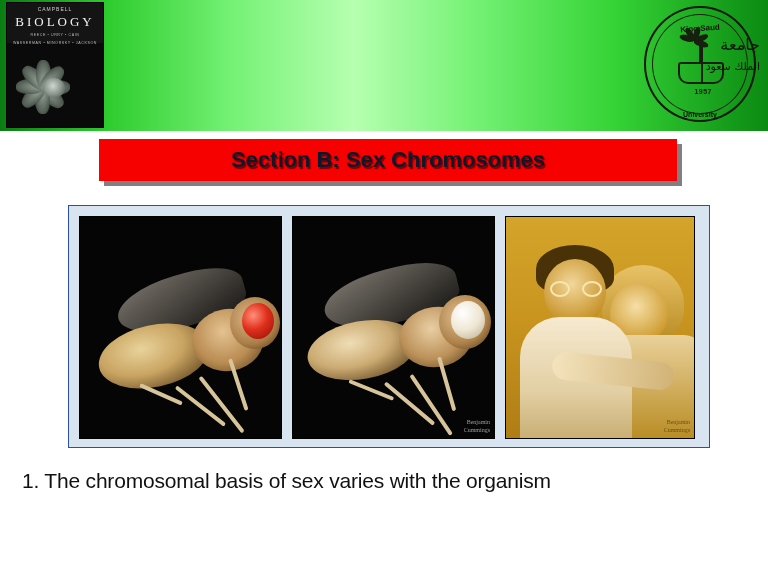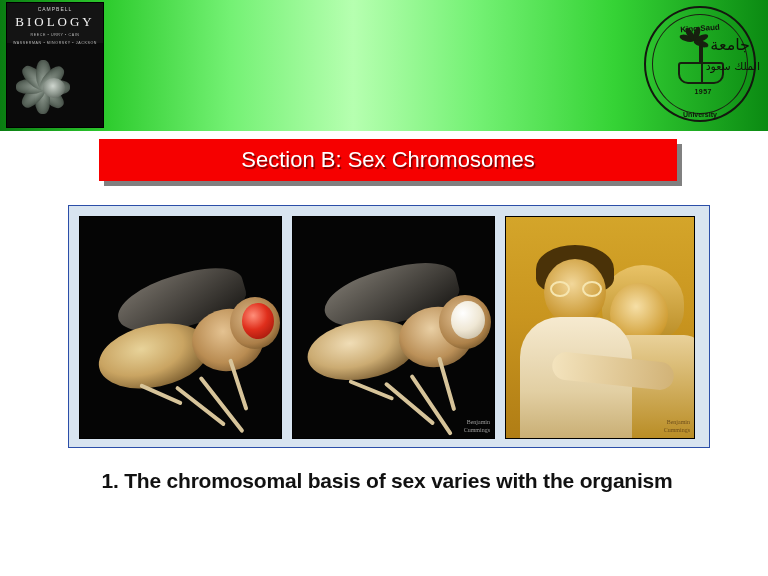--- a/index.html
+++ b/index.html
@@ -213,21 +213,21 @@
     right: 12px;
     bottom: 8px;
     width: 100px;
     text-align: center;
     font-size: 7px;
     font-weight: bold;
     color: #10160b;
   }
   .seal-arabic {
     position: absolute;
-    right: 12px;
+    right: 2px;
     top: 32px;
     font-size: 16px;
     color: #0f1409;
     font-family: "DejaVu Sans", sans-serif;
     line-height: 1.1;
     text-align: right;
   }
   .seal-arabic-2 {
     position: absolute;
     right: 2px;
@@ -252,23 +252,23 @@
     left: 99px;
     top: 139px;
     width: 578px;
     height: 42px;
     background: #f60000;
     display: flex;
     align-items: center;
     justify-content: center;
   }
   .section-bar-label {
-    color: #ffffff;
+    color: #0f172a;
     font-size: 22px;
-    font-weight: normal;
+    font-weight: bold;
     text-shadow: 1.5px 1.5px 1px rgba(0,0,0,0.5);
   }
 
   
   .image-panel {
     position: absolute;
     left: 68px;
     top: 205px;
     width: 642px;
     height: 243px;
@@ -460,25 +460,24 @@
 
   
   .bullets {
     position: absolute;
     left: 22px;
     top: 466px;
     width: 730px;
   }
   .bullet-line {
     font-size: 21px;
-    font-weight: bold;
+    font-weight: normal;
     color: #111111;
     line-height: 1.45;
     letter-spacing: -0.2px;
-    text-align: center;
   }
 </style>
 </head>
 <body>
 
 <div class="header-band">
 
   <div class="book-cover">
     <div class="bc-top">
       <div class="bc-pub">CAMPBELL</div>

